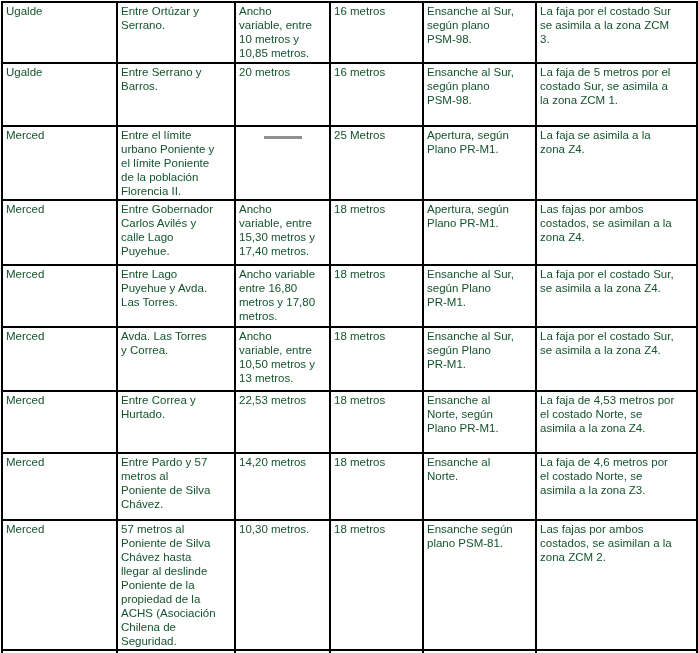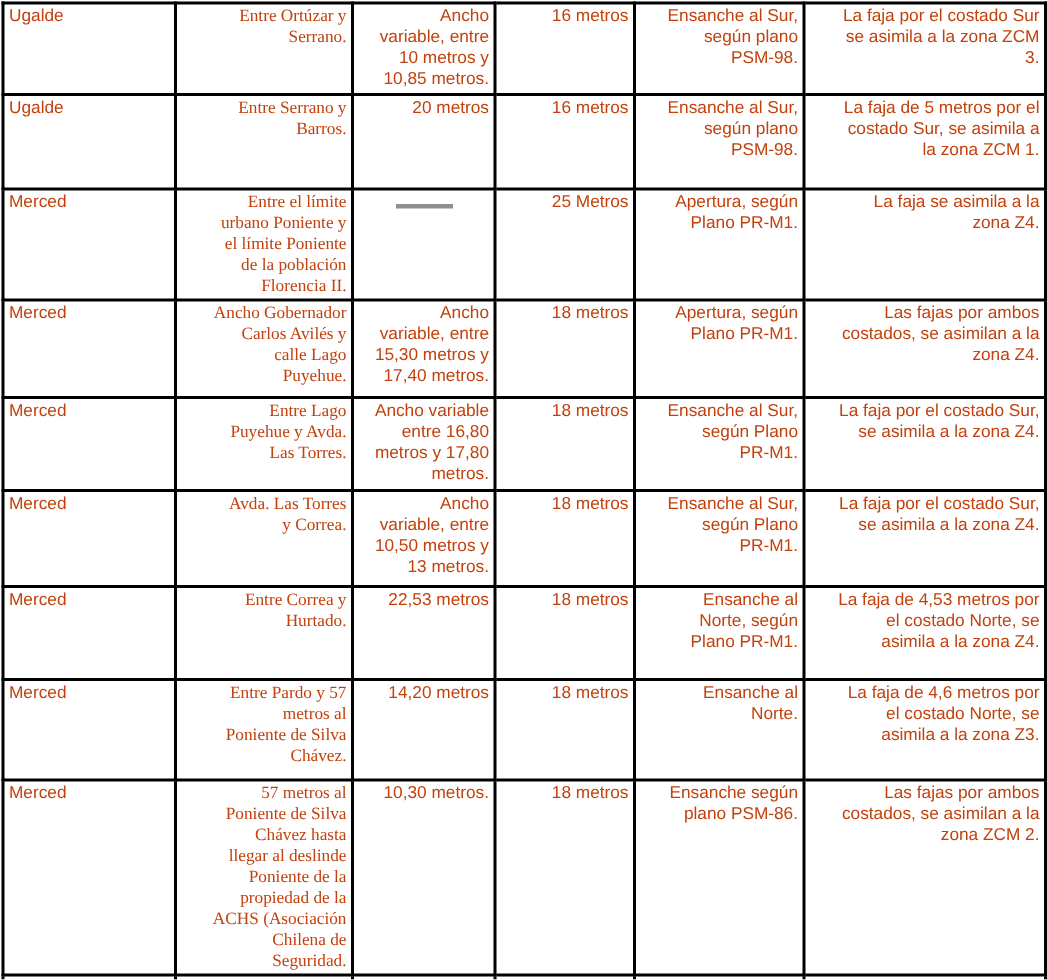--- a/index.html
+++ b/index.html
@@ -7,43 +7,43 @@
     padding: 0;
     background: #ffffff;
   }
   .page {
     position: relative;
     width: 698px;
     height: 653px;
     background: #ffffff;
     overflow: hidden;
     font-family: "Liberation Sans", sans-serif;
-    color: #c2410c;
+    color: #14532d;
   }
   table.road-table {
     position: absolute;
     left: 1px;
     top: 1px;
     width: 695px;
     border-collapse: collapse;
     table-layout: fixed;
     border: 2px solid #000000;
   }
   table.road-table td {
     border: 2px solid #000000;
     vertical-align: top;
     font-size: 11.5px;
     line-height: 14px;
     white-space: pre-line;
     padding: 1px 3px;
     overflow: hidden;
   }
   td.c0 { text-align: left; padding-left: 6px; }
-  td.c1 { text-align: right; padding-left: 5px; padding-right: 2px; font-family: Liberation Serif, serif; }
-  td.c2, td.c3, td.c4, td.c5 { text-align: right; }
+  td.c1 { text-align: left; padding-left: 5px; padding-right: 2px; }
+  td.c2, td.c3, td.c4, td.c5 { text-align: left; }
   tr:nth-child(1)  { height: 61px; }
   tr:nth-child(2)  { height: 63px; }
   tr:nth-child(3)  { height: 74px; }
   tr:nth-child(4)  { height: 65px; }
   tr:nth-child(5)  { height: 62px; }
   tr:nth-child(6)  { height: 64px; }
   tr:nth-child(7)  { height: 62px; }
   tr:nth-child(8)  { height: 67px; }
   tr:nth-child(9)  { height: 128px; }
   tr:nth-child(10) { height: 40px; }
@@ -107,21 +107,21 @@
 Florencia II.</td>
           <td class="c2"><span class="rule-dash" style="background: rgb(144, 144, 144);"></span></td>
           <td class="c3">25 Metros</td>
           <td class="c4">Apertura, según
 Plano PR-M1.</td>
           <td class="c5">La faja se asimila a la
 zona Z4.</td>
         </tr>
         <tr>
           <td class="c0">Merced</td>
-          <td class="c1">Ancho Gobernador
+          <td class="c1">Entre Gobernador
 Carlos Avilés y
 calle Lago
 Puyehue.</td>
           <td class="c2">Ancho
 variable, entre
 15,30 metros y
 17,40 metros.</td>
           <td class="c3">18 metros</td>
           <td class="c4">Apertura, según
 Plano PR-M1.</td>
@@ -194,21 +194,21 @@
 Chávez hasta
 llegar al deslinde
 Poniente de la
 propiedad de la
 ACHS (Asociación
 Chilena de
 Seguridad.</td>
           <td class="c2">10,30 metros.</td>
           <td class="c3">18 metros</td>
           <td class="c4">Ensanche según
-plano PSM-86.</td>
+plano PSM-81.</td>
           <td class="c5">Las fajas por ambos
 costados, se asimilan a la
 zona ZCM 2.</td>
         </tr>
         <tr>
           <td class="c0"></td>
           <td class="c1"></td>
           <td class="c2"></td>
           <td class="c3"></td>
           <td class="c4"></td>

